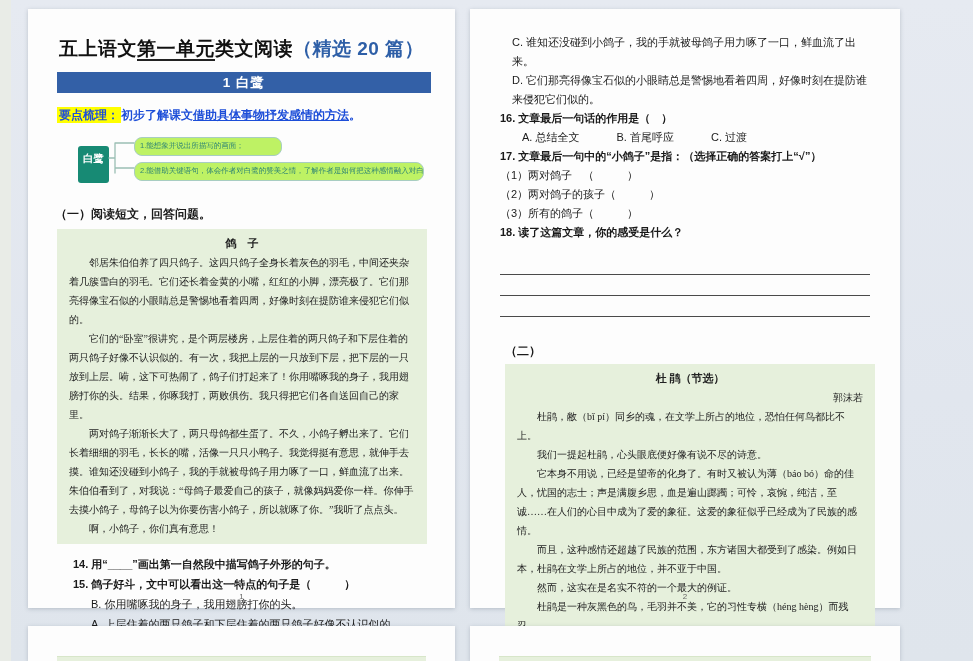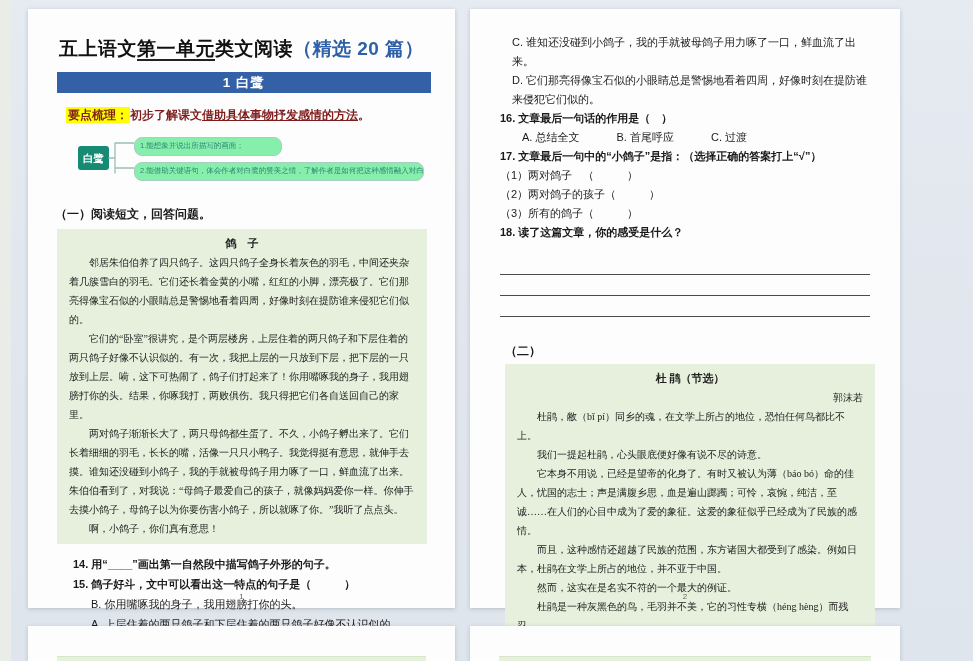--- a/index.html
+++ b/index.html
@@ -26,33 +26,33 @@
     letter-spacing:0.5px;color:#111;
   }
   .doc-title .u{border-bottom:2px solid #222;padding-bottom:0;}
   .doc-title .blue{color:#2e5fa7;}
   .banner{
     margin:10px 24px 0 29px;height:21px;line-height:21px;
     background:#3360a7;color:#ffffff;text-align:center;
     font-size:13.5px;font-weight:bold;letter-spacing:1px;
   }
   .keypoints{
-    margin:14px 29px 0 38px;font-size:12px;font-weight:bold;color:#7f1d1d;
+    margin:14px 29px 0 29px;font-size:12px;font-weight:bold;color:#1d4ed8;
     line-height:17px;
   }
   .keypoints .hl{background:#ffff00;padding:1px 2px;}
   .keypoints .u{text-decoration:underline;}
   .mindmap{position:relative;height:60px;margin-top:10px;}
   .mm-node{
-    position:absolute;left:50px;top:12px;width:31px;height:24px;
+    position:absolute;left:50px;top:12px;width:31px;height:37px;
     background:#178a74;border-radius:3px;color:#fff;font-weight:bold;
     font-size:10.5px;text-align:center;line-height:24px;
   }
   .mm-callout{
-    position:absolute;background:#86efac;border:1px solid #a8cdc2;border-radius:8px;
+    position:absolute;background:#bef264;border:1px solid #a8cdc2;border-radius:8px;
     color:#2f8474;font-size:7.5px;line-height:9px;padding:3px 5px;white-space:nowrap;overflow:hidden;
   }
   #mm-c1{left:106px;top:3px;width:136px;height:11px;}
   #mm-c2{left:106px;top:28px;width:278px;height:11px;}
   .mm-svg{position:absolute;left:78px;top:0;}
   .section-heading{margin:12px 29px 0 27px;font-size:12px;font-weight:bold;}
   .article-box{
     margin:6px 28px 0 29px;background:#e6f0dc;
     padding:5px 12px 6px 12px;
     font-family:"Liberation Serif","DejaVu Serif",serif;

